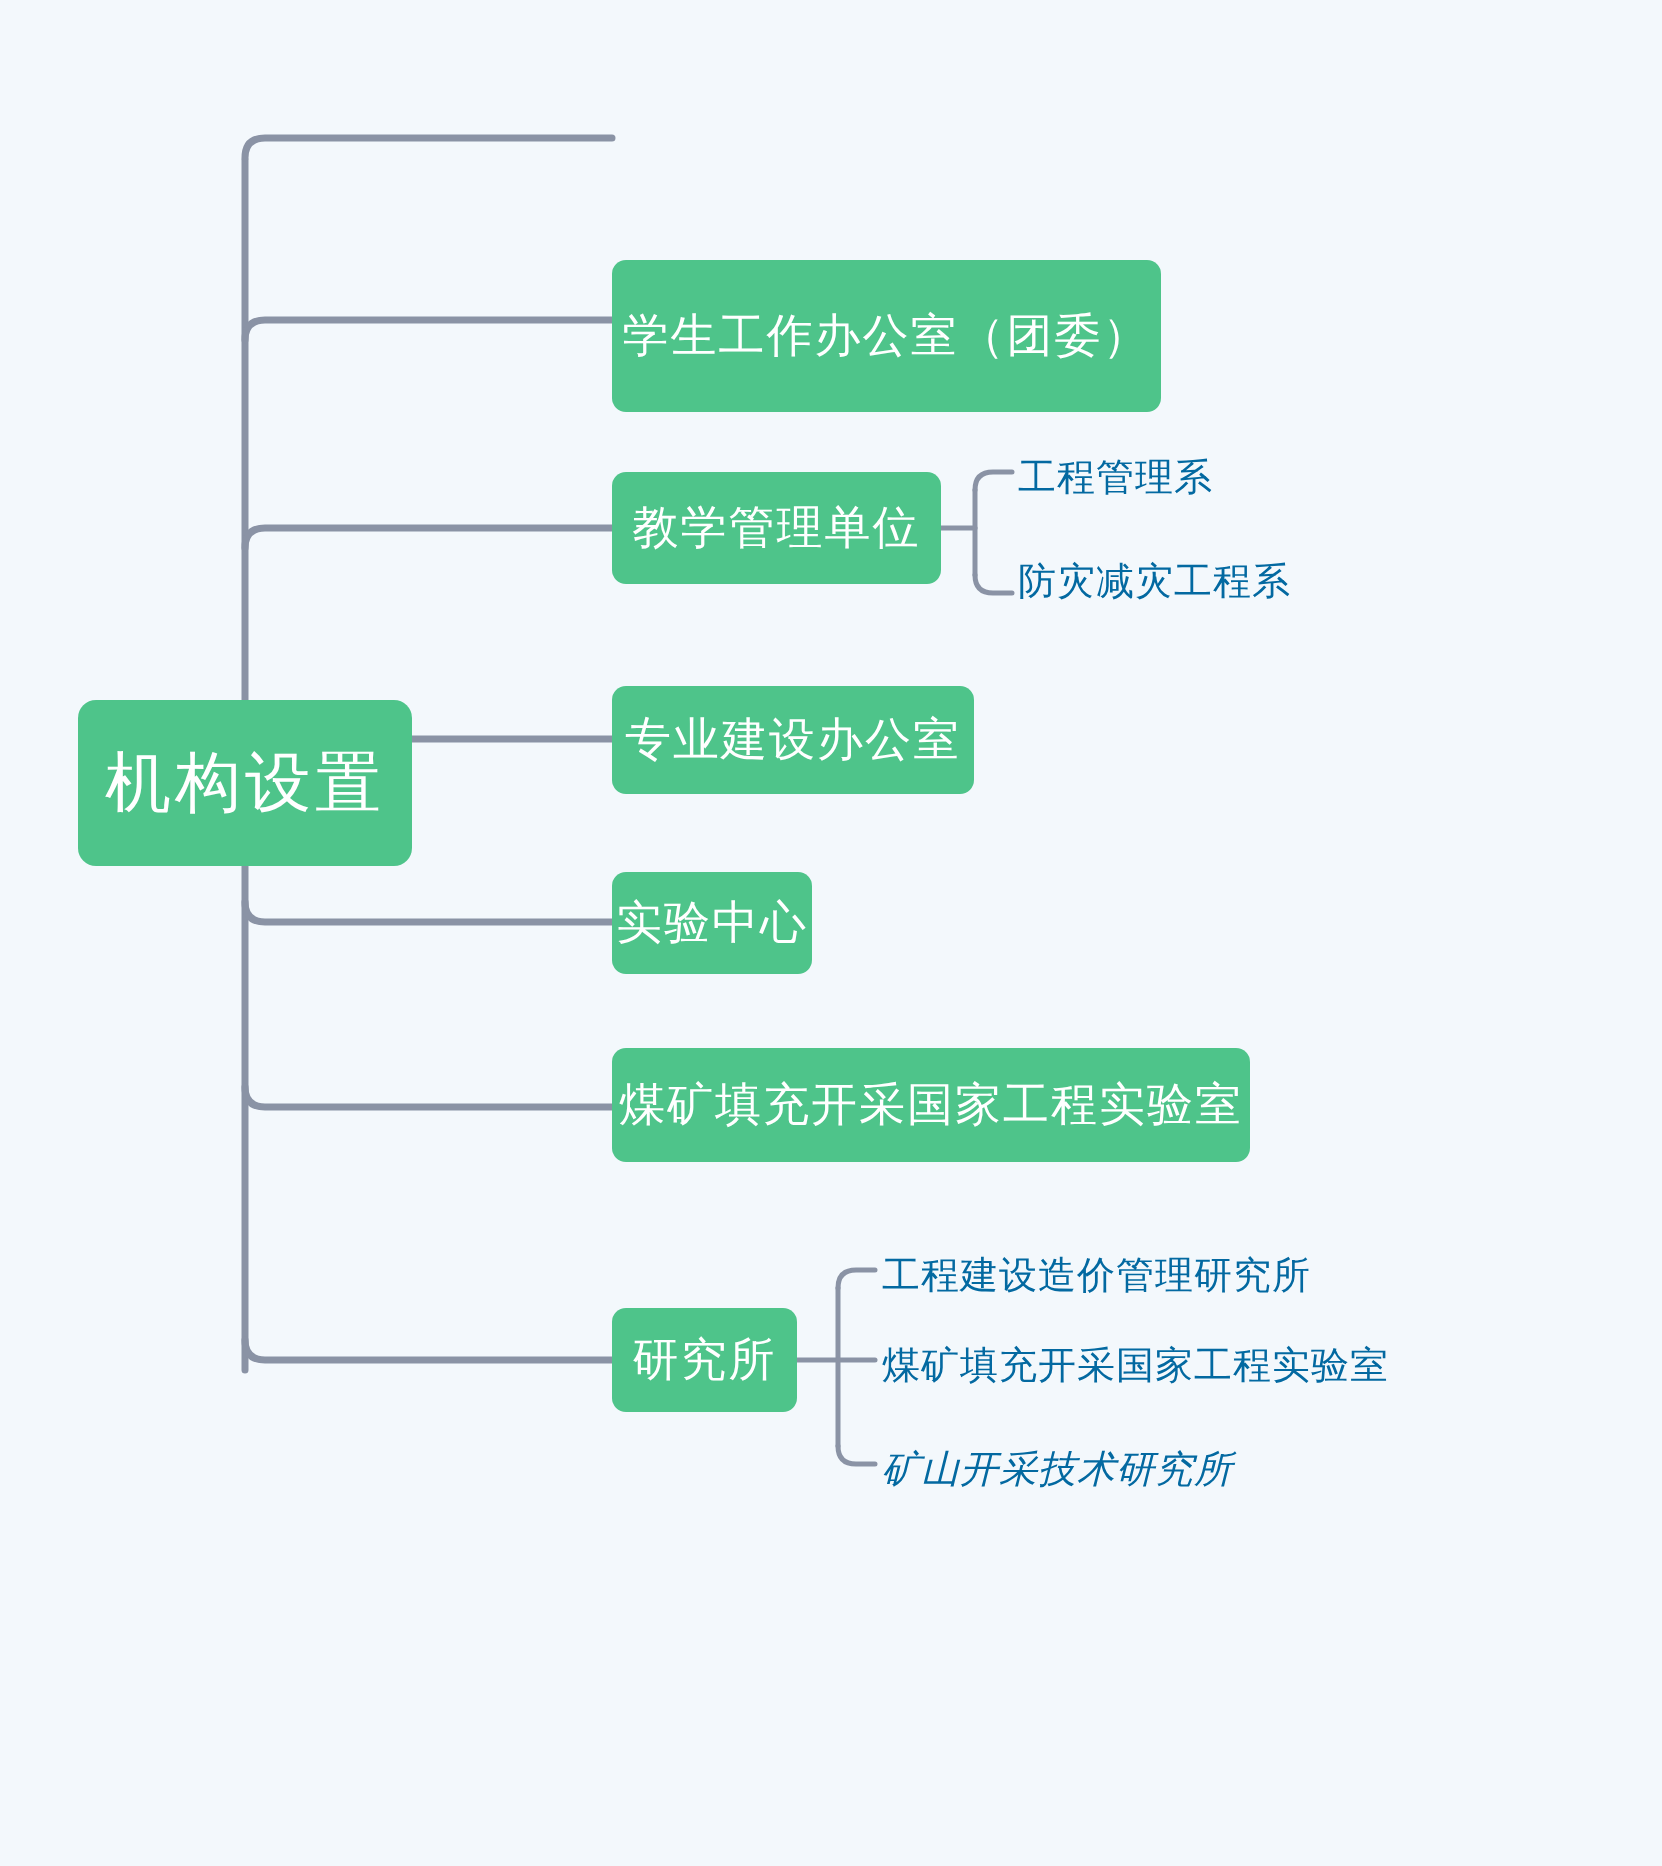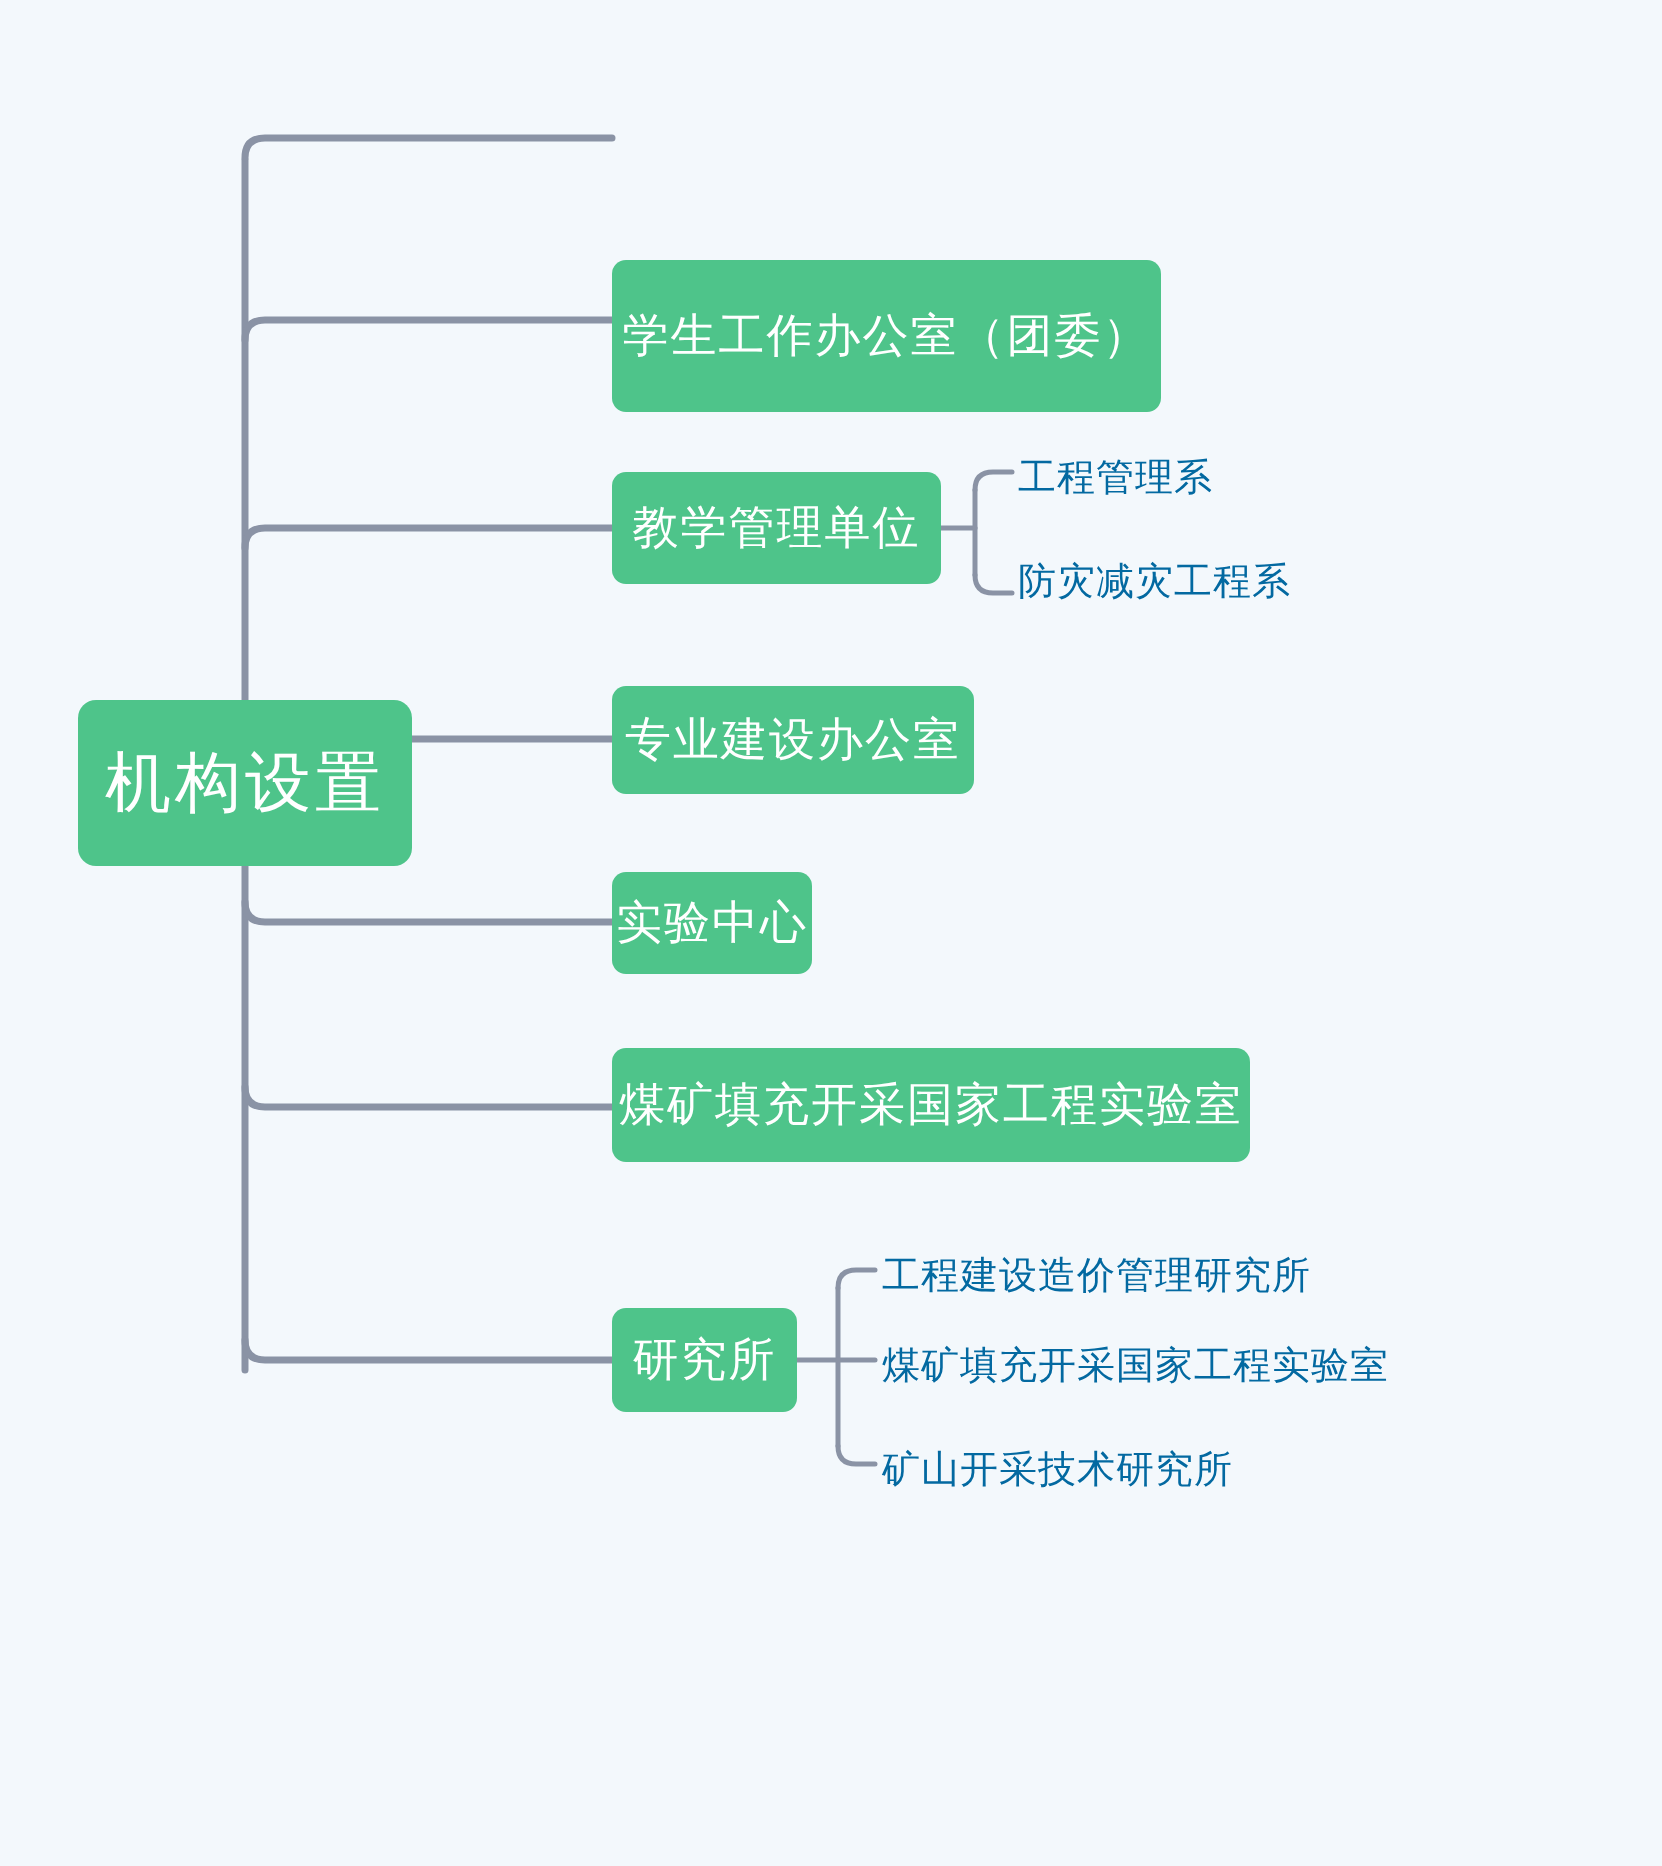--- a/index.html
+++ b/index.html
@@ -121,15 +121,15 @@
   </div>
 
   <div class="node branch" style="left:612px; top:1308px; width:185px; height:104px;">
     <span>研究所</span>
   </div>
 
   <div class="leaf-label" style="left:882px; top:1250px;">工程建设造价管理研究所</div>
 
   <div class="leaf-label" style="left:882px; top:1340px;">煤矿填充开采国家工程实验室</div>
 
-  <div class="leaf-label" style="left:882px; top:1444px;">矿山开采技术研究所</div>
+  <div class="leaf-label" style="left:882px; top:1444px;font-style:italic;">矿山开采技术研究所</div>
 
 </div>
 
 </body></html>

